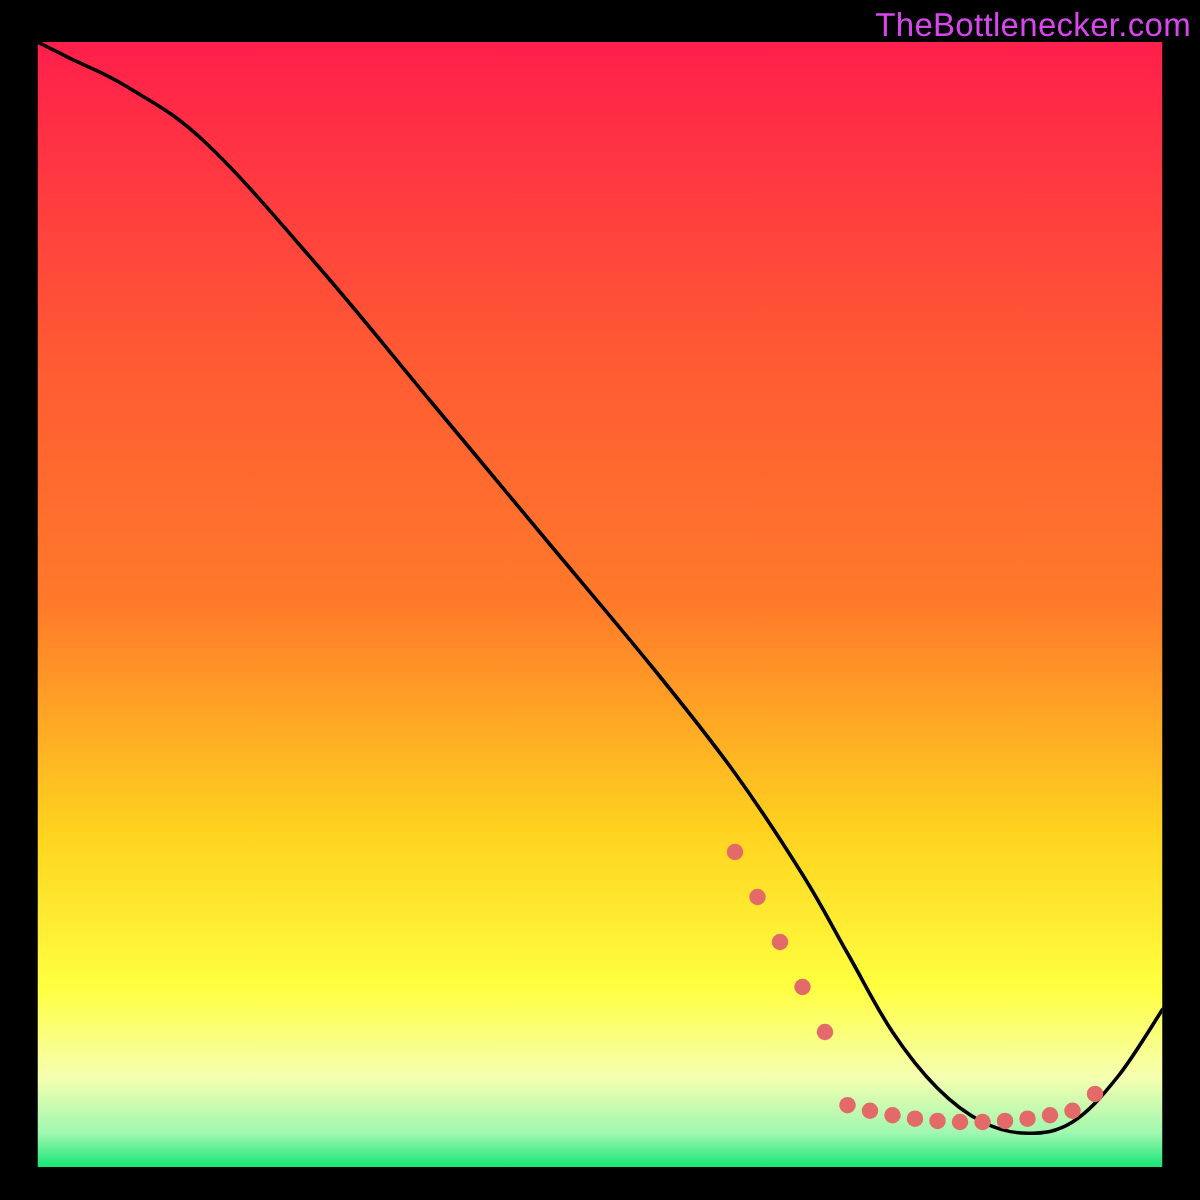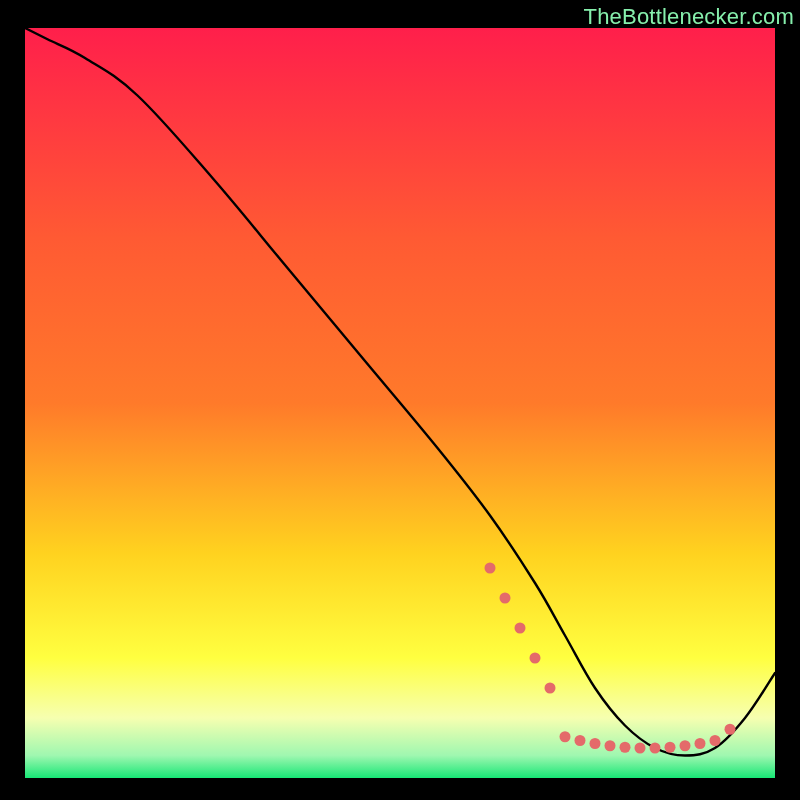--- a/index.html
+++ b/index.html
@@ -14,21 +14,21 @@
   .frame {
     position: relative;
     width: 800px;
     height: 800px;
     background: #000;
   }
   .watermark {
     position: absolute;
     top: 4px;
     right: 6px;
-    color: #86efac;
+    color: #d946ef;
     font-size: 22px;
     font-weight: 500;
     letter-spacing: 0.2px;
     user-select: none;
   }
   .plot {
     position: absolute;
     left: 25px;
     top: 28px;
     width: 750px;

